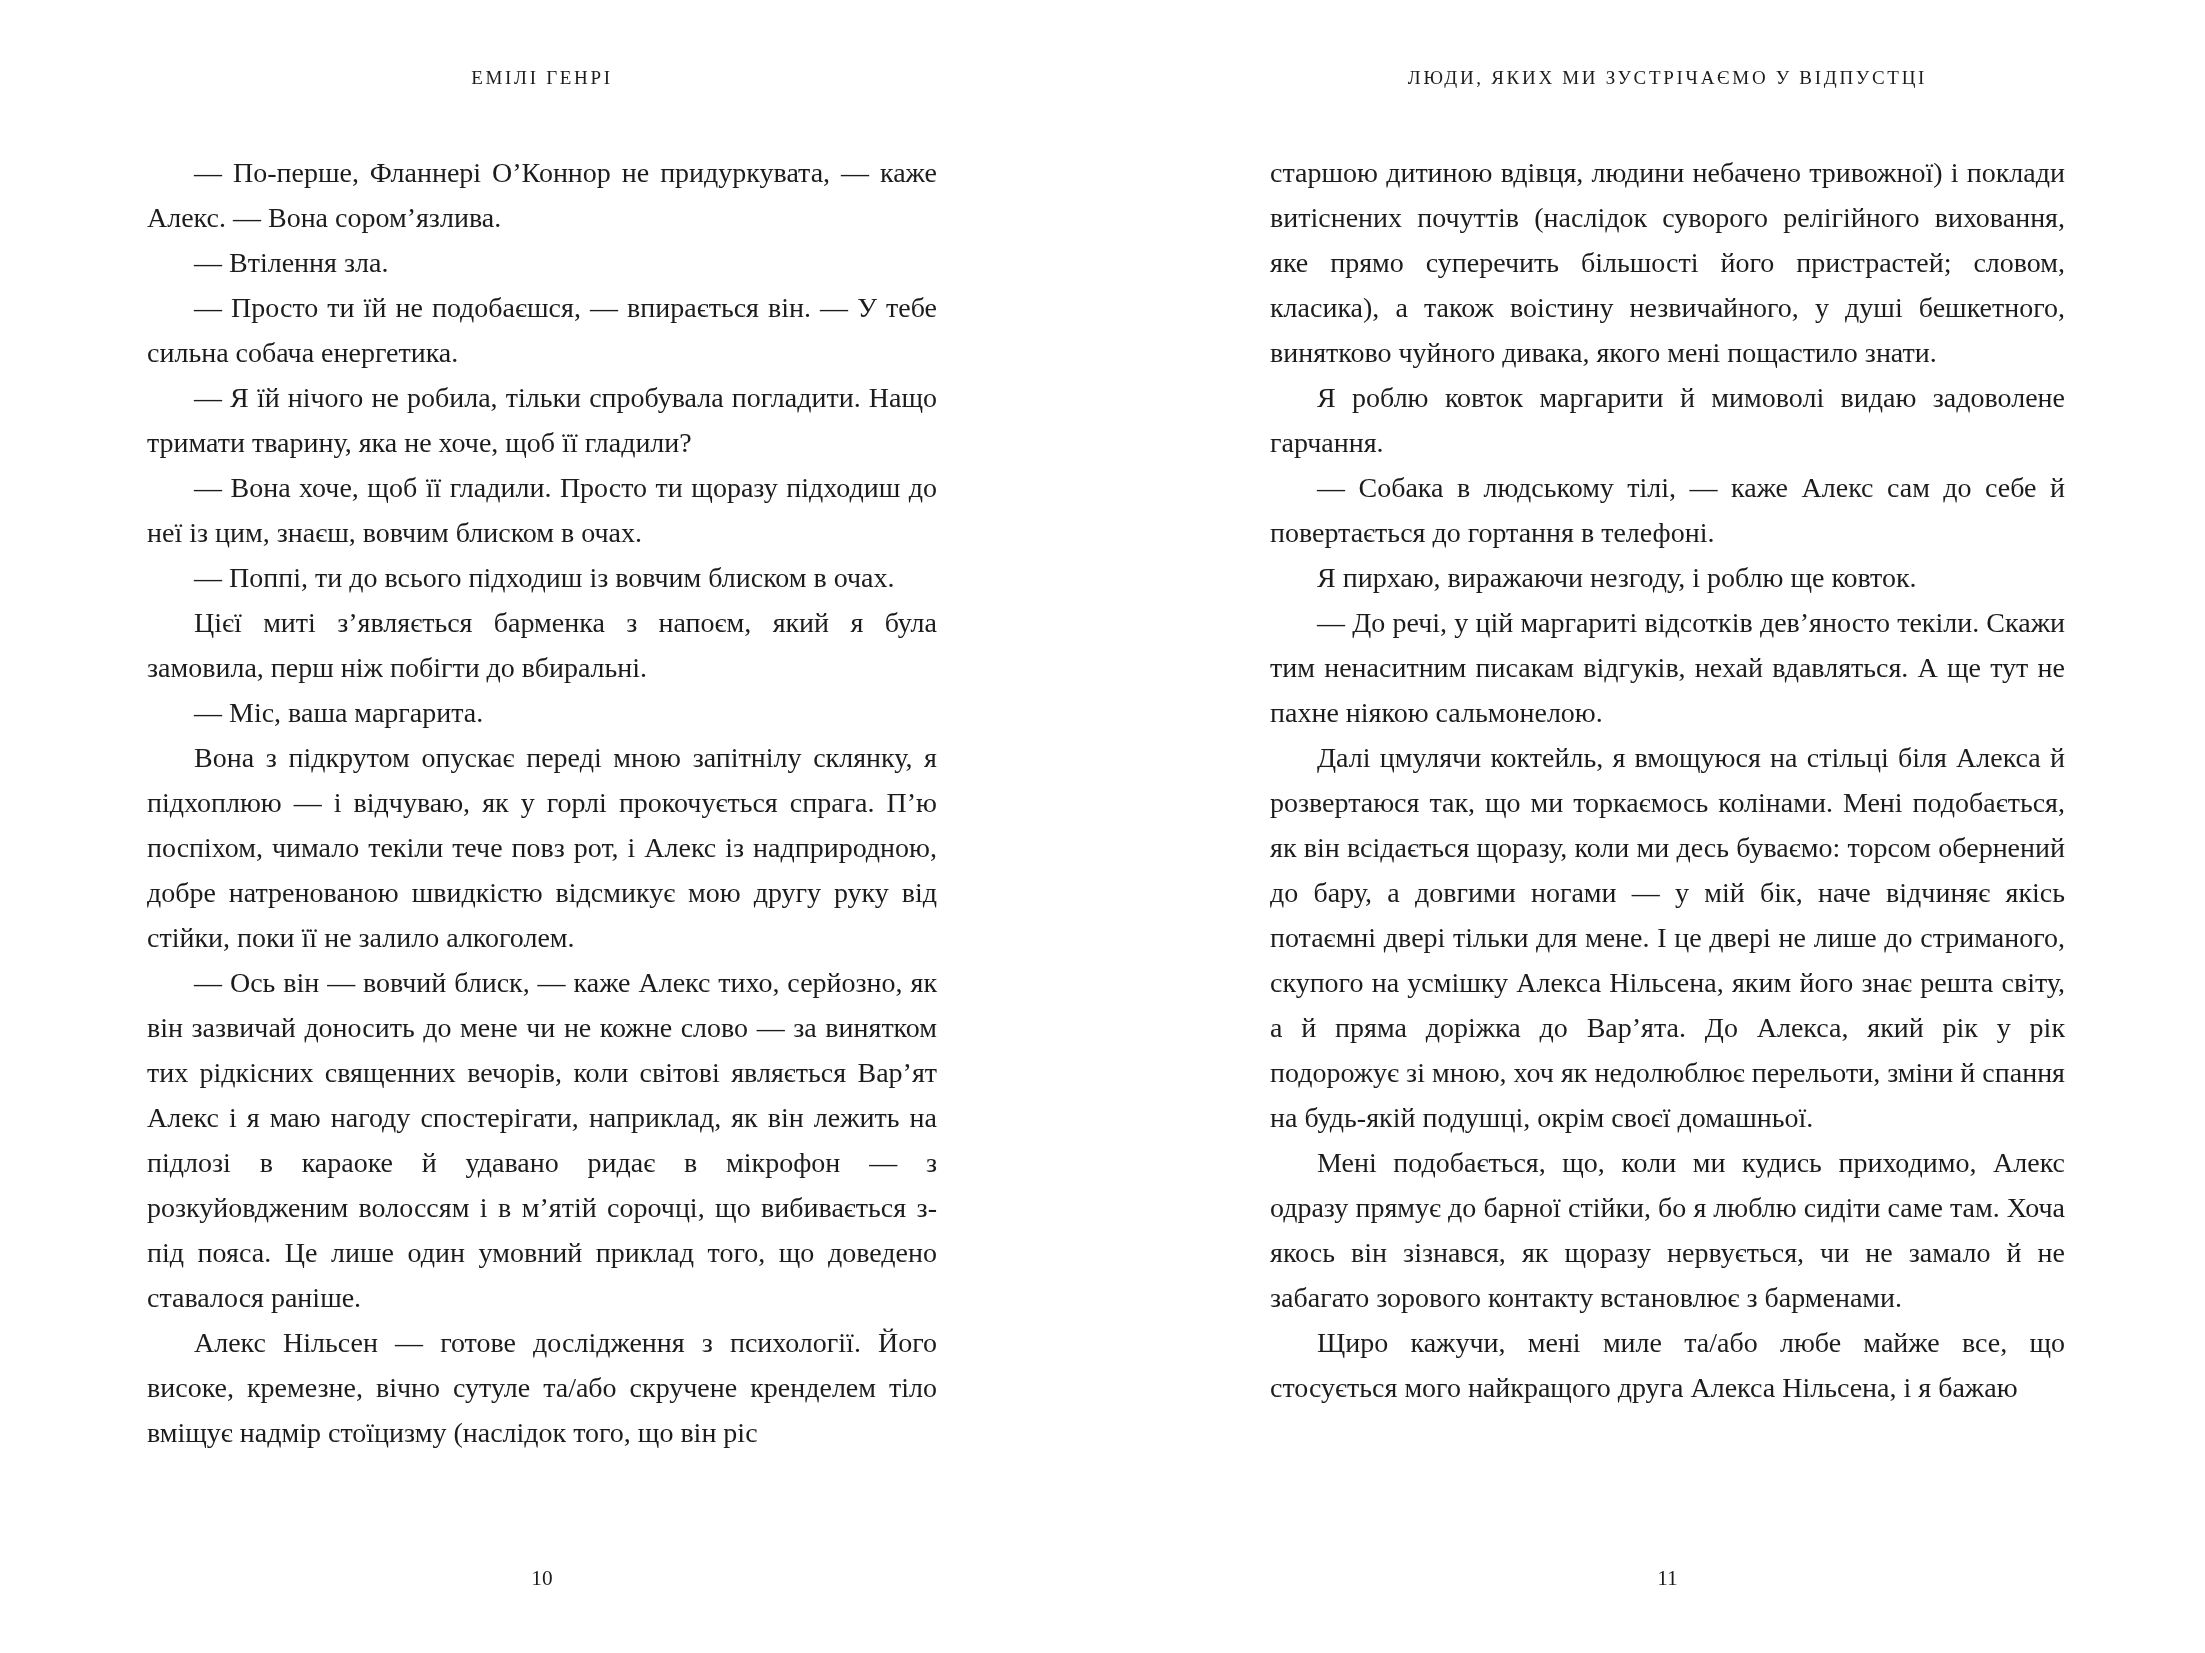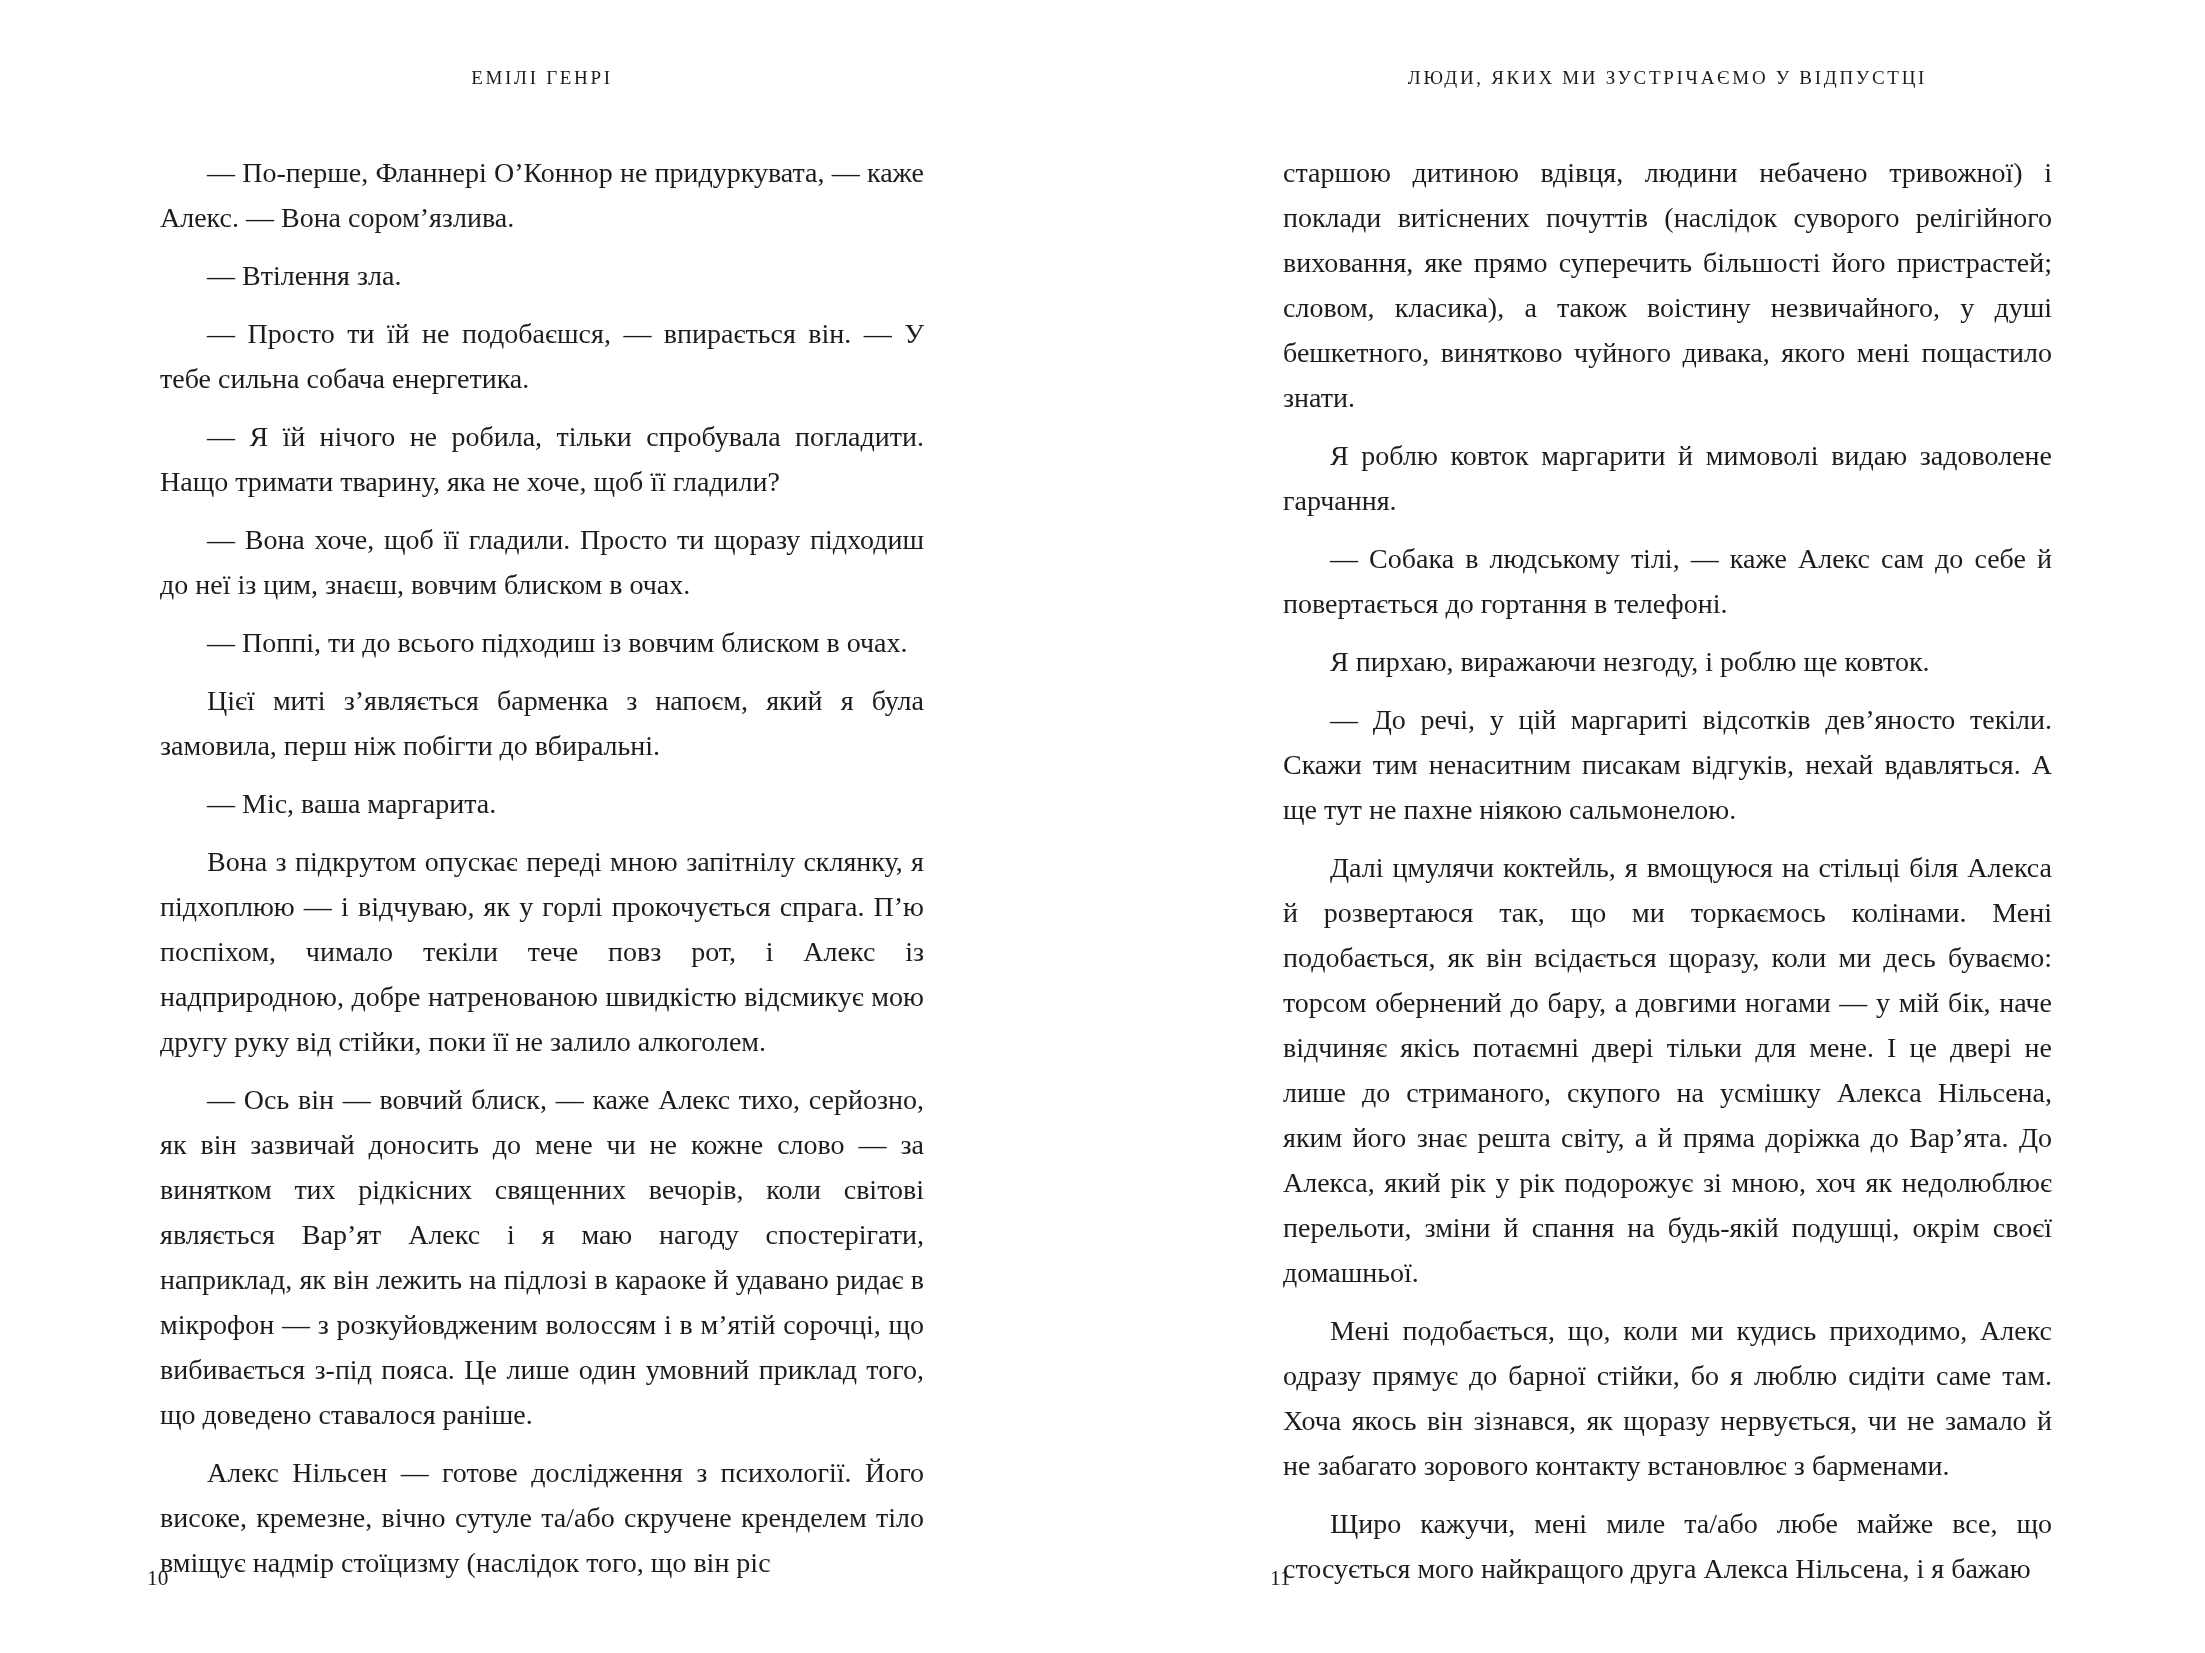--- a/index.html
+++ b/index.html
@@ -44,32 +44,33 @@
   .body-text {
     margin-top: 56px;
     font-size: 28px;
     line-height: 45px;
     text-align: justify;
     text-justify: inter-word;
     hyphens: auto;
     -webkit-hyphens: auto;
   }
   .body-text p.para {
-    margin: 13px;
+    margin: 0;
     padding: 0;
     text-indent: 47px;
   }
   .body-text p.para.no-indent {
     text-indent: 0;
   }
   .folio {
     position: absolute;
     top: 1499px;
     left: 0;
     width: 100%;
+    text-align: center;
     font-size: 21.3px;
     color: #1c1c1c;
   }
 </style>
 </head>
 <body>
 
 <div class="spread">
 
   <div class="page page-left">

